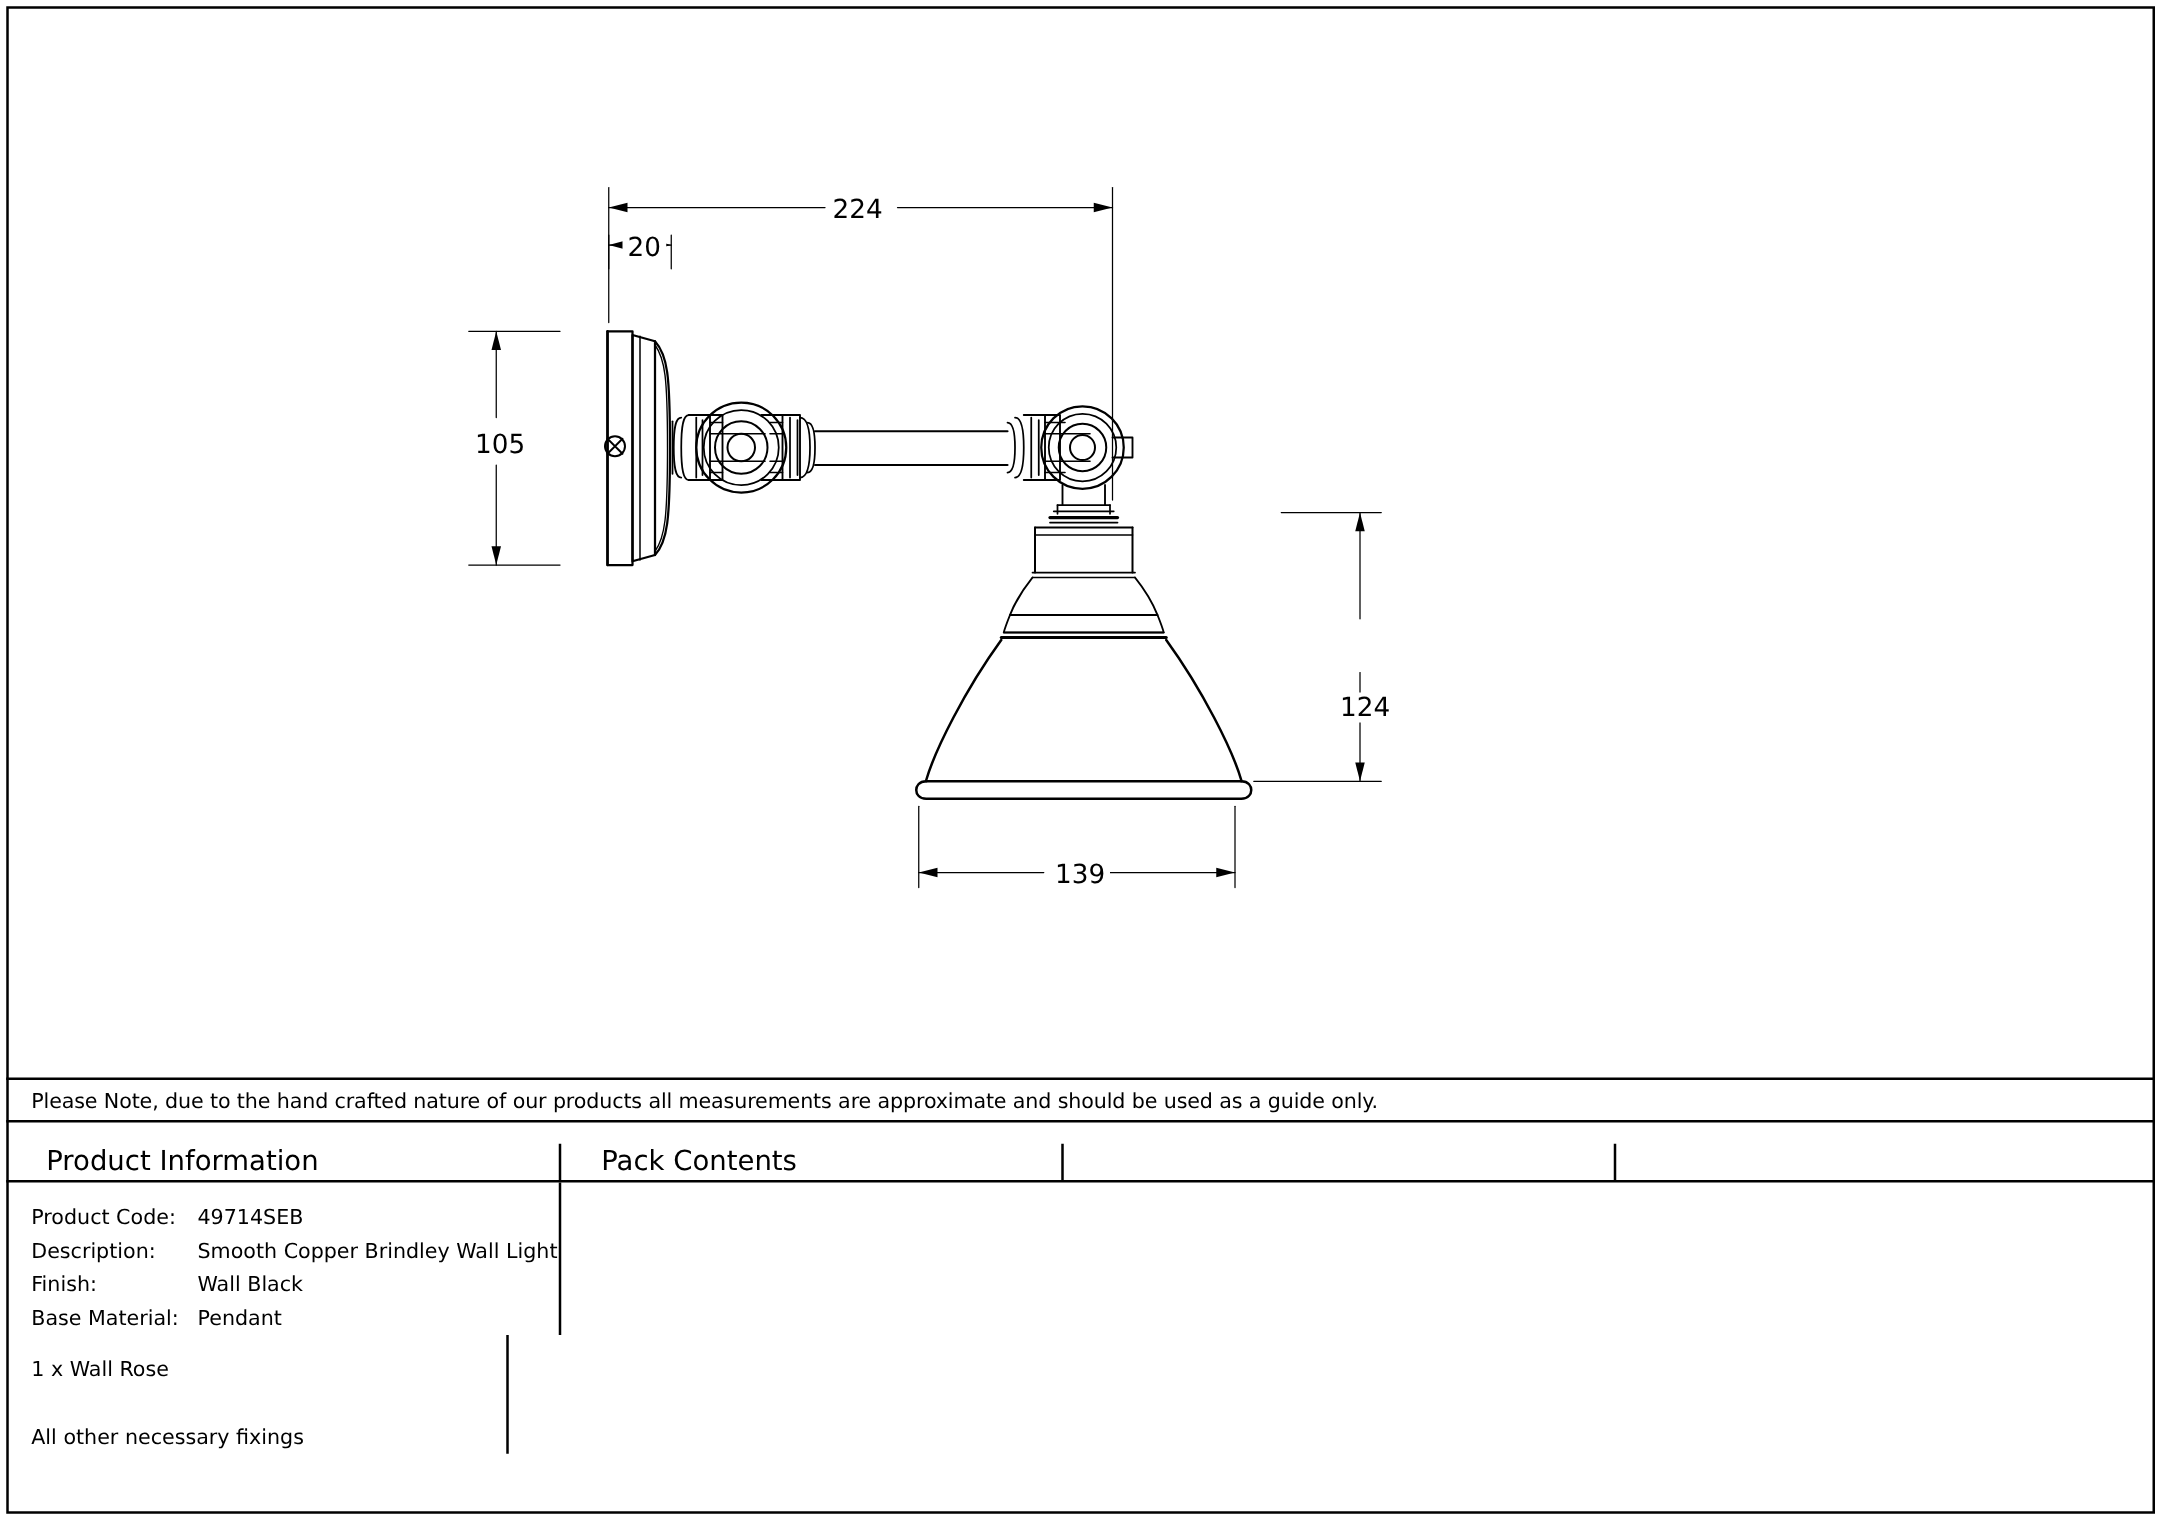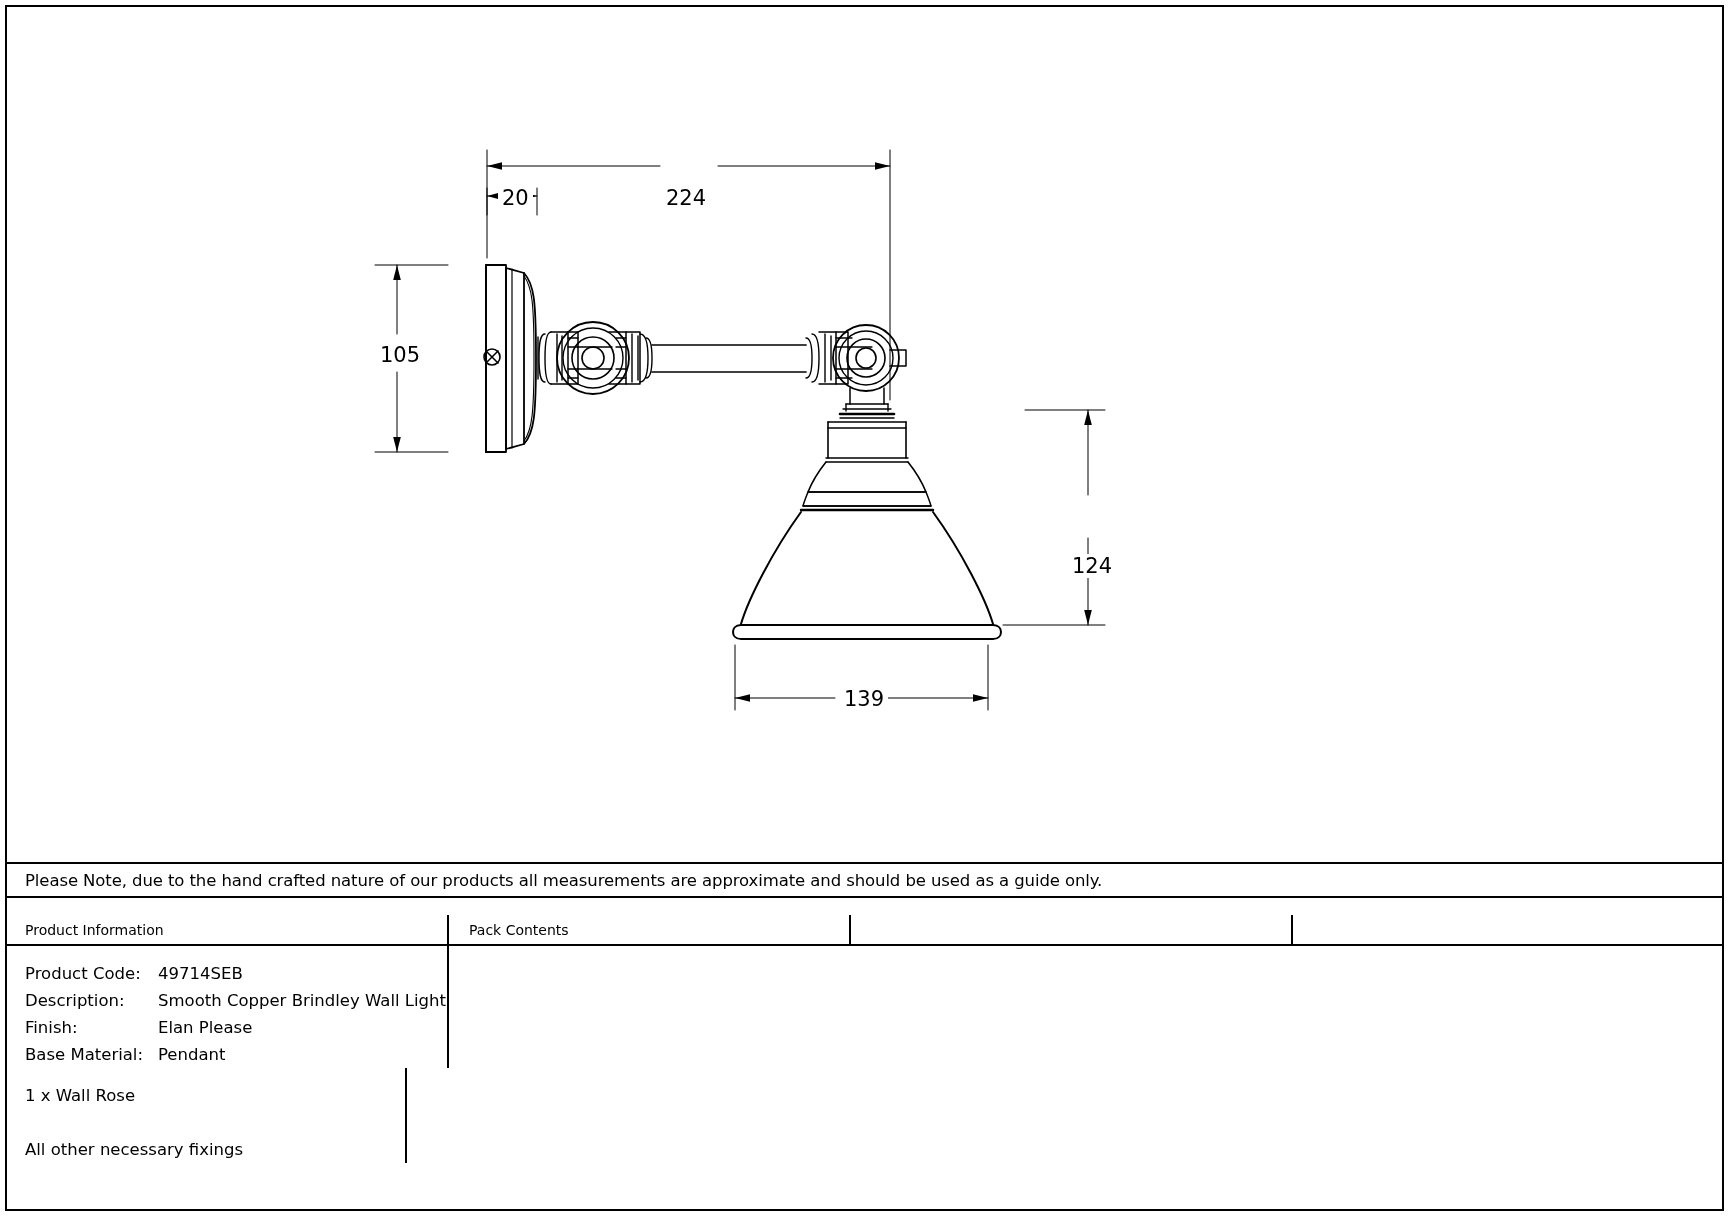--- a/index.html
+++ b/index.html
@@ -65,22 +65,22 @@
     width: 1719px;
     height: 31px;
     box-sizing: border-box;
     border-bottom: 2px solid #000;
     display: flex;
   }
   .hdr-cell {
     box-sizing: border-box;
     display: flex;
     align-items: center;
-    font-size: 14px;
-    padding-left: 20px;
+    font-size: 22px;
+    padding-left: 32px;
   }
   .c1 { width: 444px; border-right: 2px solid #000; }
   .c2 { width: 402px; border-right: 2px solid #000; }
   .c3 { width: 442px; border-right: 2px solid #000; }
   .c4 { flex: 1; }
 
   .body-row {
     position: absolute;
     left: 5px;
     top: 946px;
@@ -252,21 +252,21 @@
 
       <path d="M735 645 L735 710" stroke-width="1"></path>
       <path d="M988 645 L988 710" stroke-width="1"></path>
       <path d="M735 698 L835 698" stroke-width="1"></path>
       <path d="M888 698 L988 698" stroke-width="1"></path>
       <path d="M735 698 L750 694.2 L750 701.8 Z" fill="#000" stroke="none"></path>
       <path d="M988 698 L973 694.2 L973 701.8 Z" fill="#000" stroke="none"></path>
     </g>
   </svg>
 
-  <div class="dim" style="left:662px; top:155px;margin-top:31px;">224</div>
+  <div class="dim" style="left:662px; top:155px;">224</div>
   <div class="dim" style="left:498px; top:186px;">20</div>
   <div class="dim" style="left:376px; top:343px;">105</div>
   <div class="dim" style="left:1068px; top:506px;margin-top:48px;">124</div>
   <div class="dim" style="left:840px; top:687px;">139</div>
 
   <div class="note-row">
     <div class="note-text">Please Note, due to the hand crafted nature of our products all measurements are approximate and should be used as a guide only.</div>
   </div>
 
   <div class="hdr-row">
@@ -283,21 +283,21 @@
         <div class="spec-line">
           <span class="spec-key">Product Code:</span>
           <span class="spec-val">49714SEB</span>
         </div>
         <div class="spec-line">
           <span class="spec-key">Description:</span>
           <span class="spec-val">Smooth Copper Brindley Wall Light</span>
         </div>
         <div class="spec-line">
           <span class="spec-key">Finish:</span>
-          <span class="spec-val">Elan Please</span>
+          <span class="spec-val">Wall Black</span>
         </div>
         <div class="spec-line">
           <span class="spec-key">Base Material:</span>
           <span class="spec-val">Pendant</span>
         </div>
       </div>
     </div>
 
     <div class="body-cell c2">
       <div class="pack-list">

